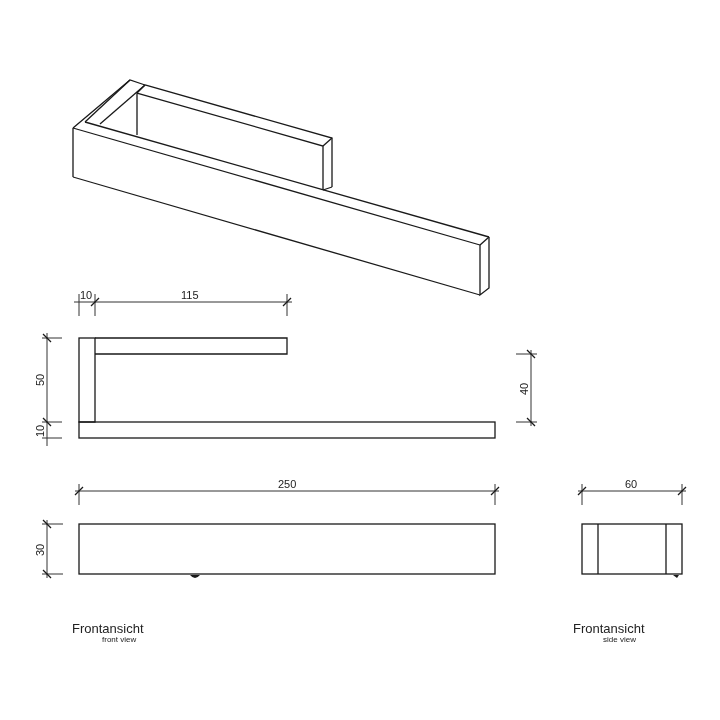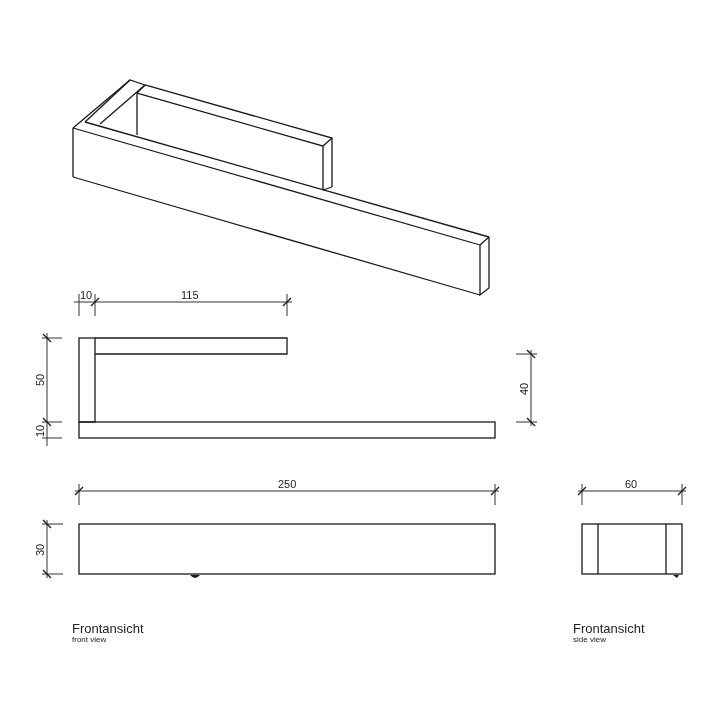--- a/index.html
+++ b/index.html
@@ -4,21 +4,21 @@
 <style>
   html, body { margin: 0; padding: 0; background: #ffffff; }
   body { width: 720px; height: 720px; position: relative; overflow: hidden; font-family: "Liberation Sans", sans-serif; }
   svg { position: absolute; left: 0; top: 0; }
   .ln { stroke: #1a1a1a; stroke-width: 1.3; fill: none; stroke-linejoin: miter; }
   .dim { stroke: #333333; stroke-width: 1; fill: none; }
   .tick { stroke: #1a1a1a; stroke-width: 1.2; }
   .dimtxt { font-family: "Liberation Sans", sans-serif; font-size: 11px; fill: #222222; }
   .label { position: absolute; color: #222222; font-family: "Liberation Sans", sans-serif; }
   .label .main { font-size: 13px; display: block; line-height: 12px; }
-  .label .sub { font-size: 8px; display: block; line-height: 10px; }
+  .label .sub { font-size: 8px; display: block; line-height: 10px; margin-left: 30px; }
 </style>
 </head>
 <body>
 
 <svg width="720" height="720" viewBox="0 0 720 720">
 
   <g>
 
     <polyline class="ln" points="73,128 130,80 145,85 332,138 332,187"></polyline>
     <line class="ln" x1="85" y1="122" x2="130" y2="80"></line>

